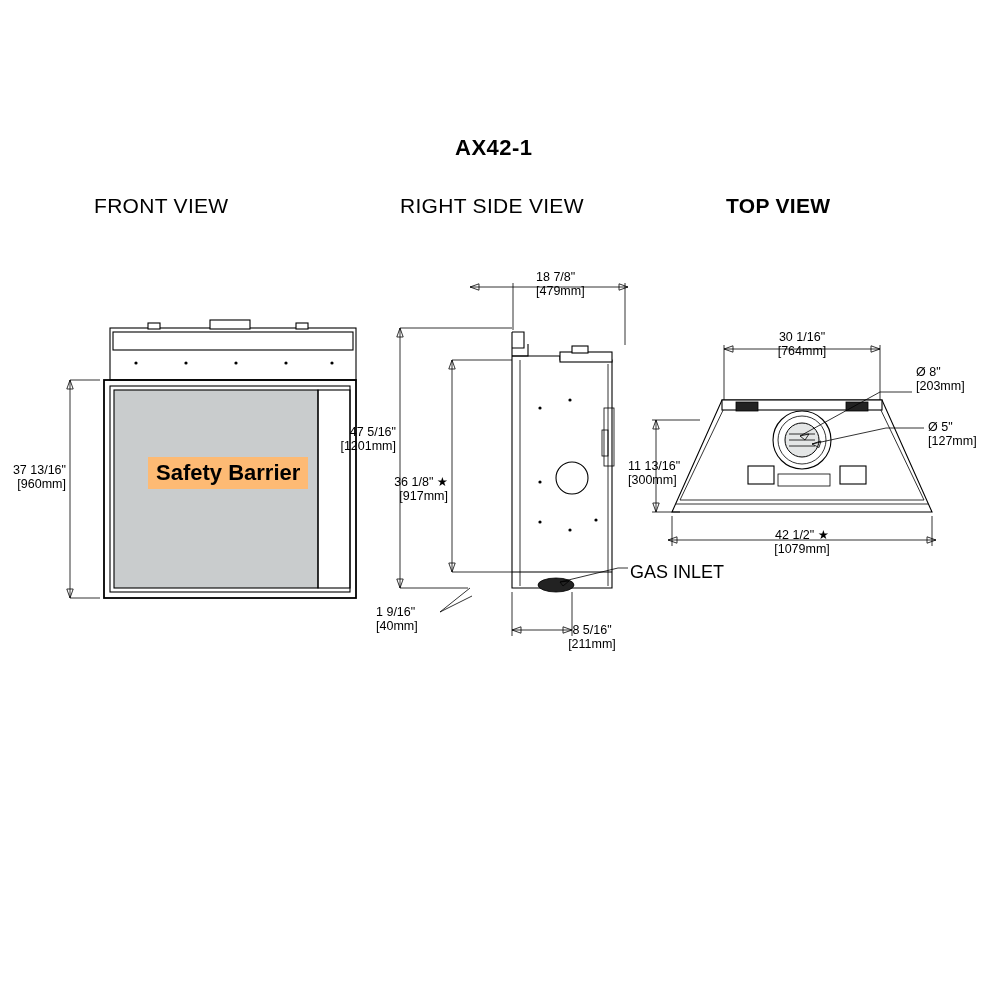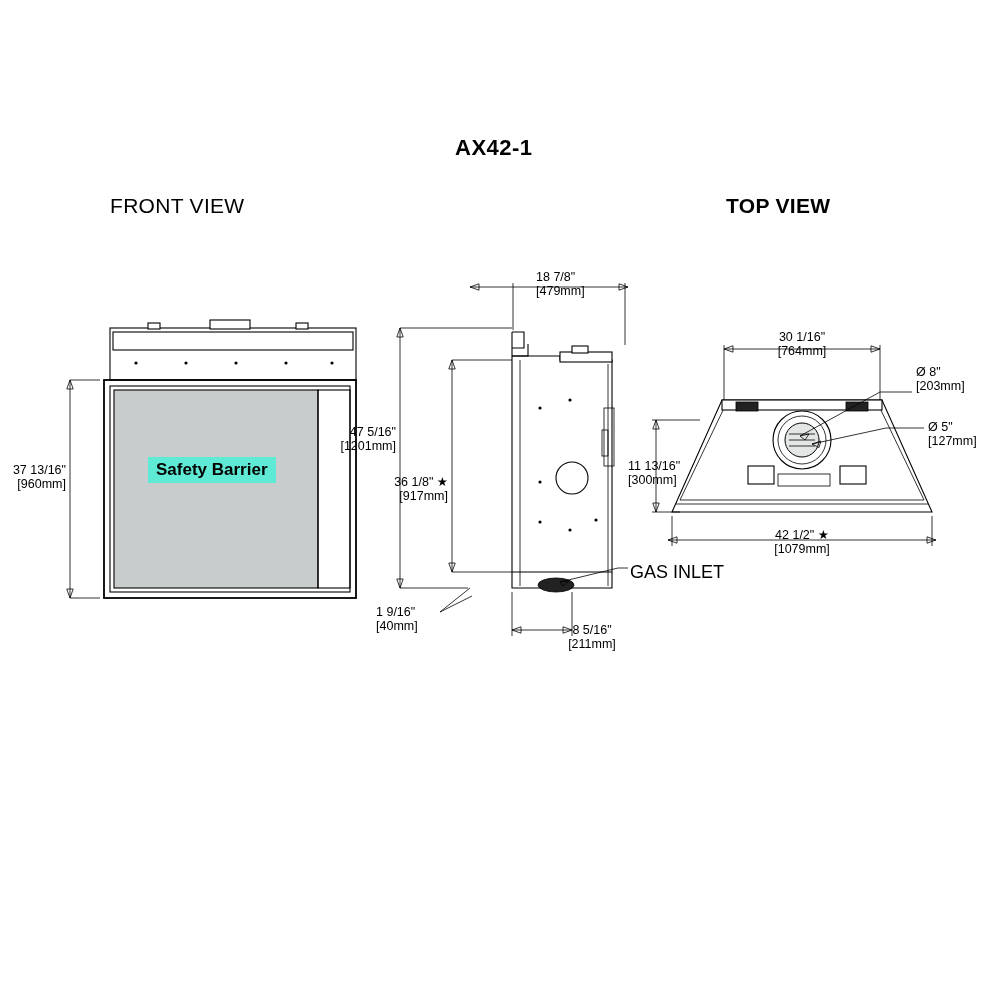--- a/index.html
+++ b/index.html
@@ -41,23 +41,23 @@
   }
   .dim.center { text-align: center; }
   .dim.right { text-align: right; }
   .note {
     position: absolute;
     font-size: 18px;
     white-space: nowrap;
   }
   .barrier-label {
     position: absolute;
-    font-size: 17px;
+    font-size: 22px;
     font-weight: bold;
-    background: #5eead4;
+    background: #fdba74;
     padding: 3px 8px;
     white-space: nowrap;
   }
   svg { position: absolute; left: 0; top: 0; }
   .ln { stroke: #000; stroke-width: 1.1; fill: none; }
   .ln-thin { stroke: #000; stroke-width: 0.8; fill: none; }
   .ln-ext { stroke: #000; stroke-width: 0.8; fill: none; }
   .ln-thick { stroke: #000; stroke-width: 1.8; fill: none; }
   .fill-grey { fill: #c9cccd; stroke: #000; stroke-width: 1.1; }
   .fill-lgrey { fill: #e4e6e6; stroke: #000; stroke-width: 1.0; }
@@ -65,21 +65,22 @@
   .fill-white { fill: #ffffff; stroke: #000; stroke-width: 1.1; }
   .fill-none { fill: none; }
 </style>
 </head>
 <body>
 
 <div id="sheet">
 
   <div class="title" style="left:455px; top:135px;">AX42-1</div>
 
-  <div class="viewlabel" style="left:110px; top:194px;">FRONT VIEW</div>
+  <div class="viewlabel" style="left:94px; top:194px;">FRONT VIEW</div>
+  <div class="viewlabel" style="left:400px; top:194px;">RIGHT SIDE VIEW</div>
   <div class="viewlabel" style="left:726px; top:194px;font-weight:bold;">TOP VIEW</div>
 
   <svg width="1000" height="1000">
 
     <g>
 
       <rect class="fill-white" x="110" y="328" width="246" height="52"></rect>
       <rect class="fill-white" x="113" y="332" width="240" height="18"></rect>
 
       <rect class="fill-white" x="148" y="323" width="12" height="6"></rect>

